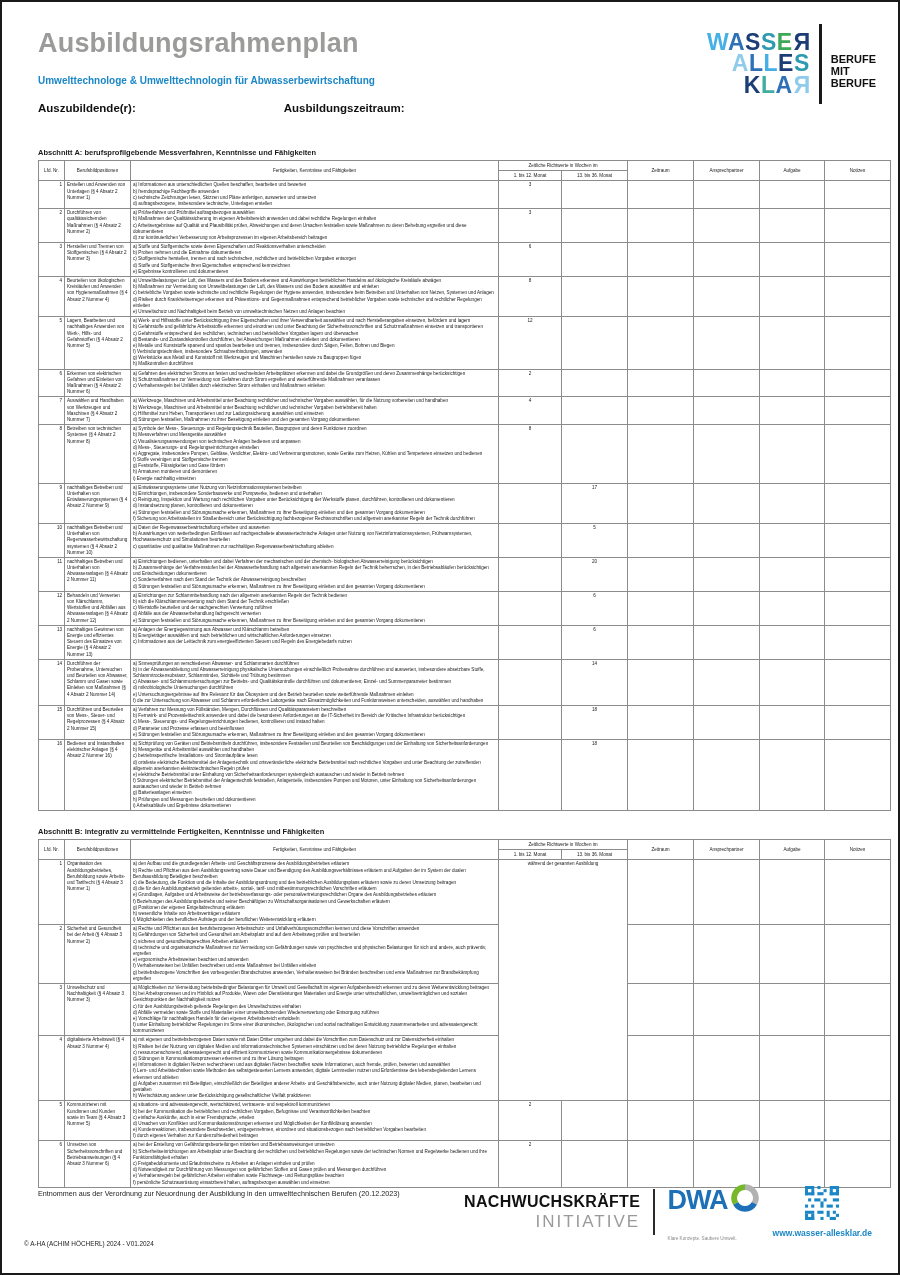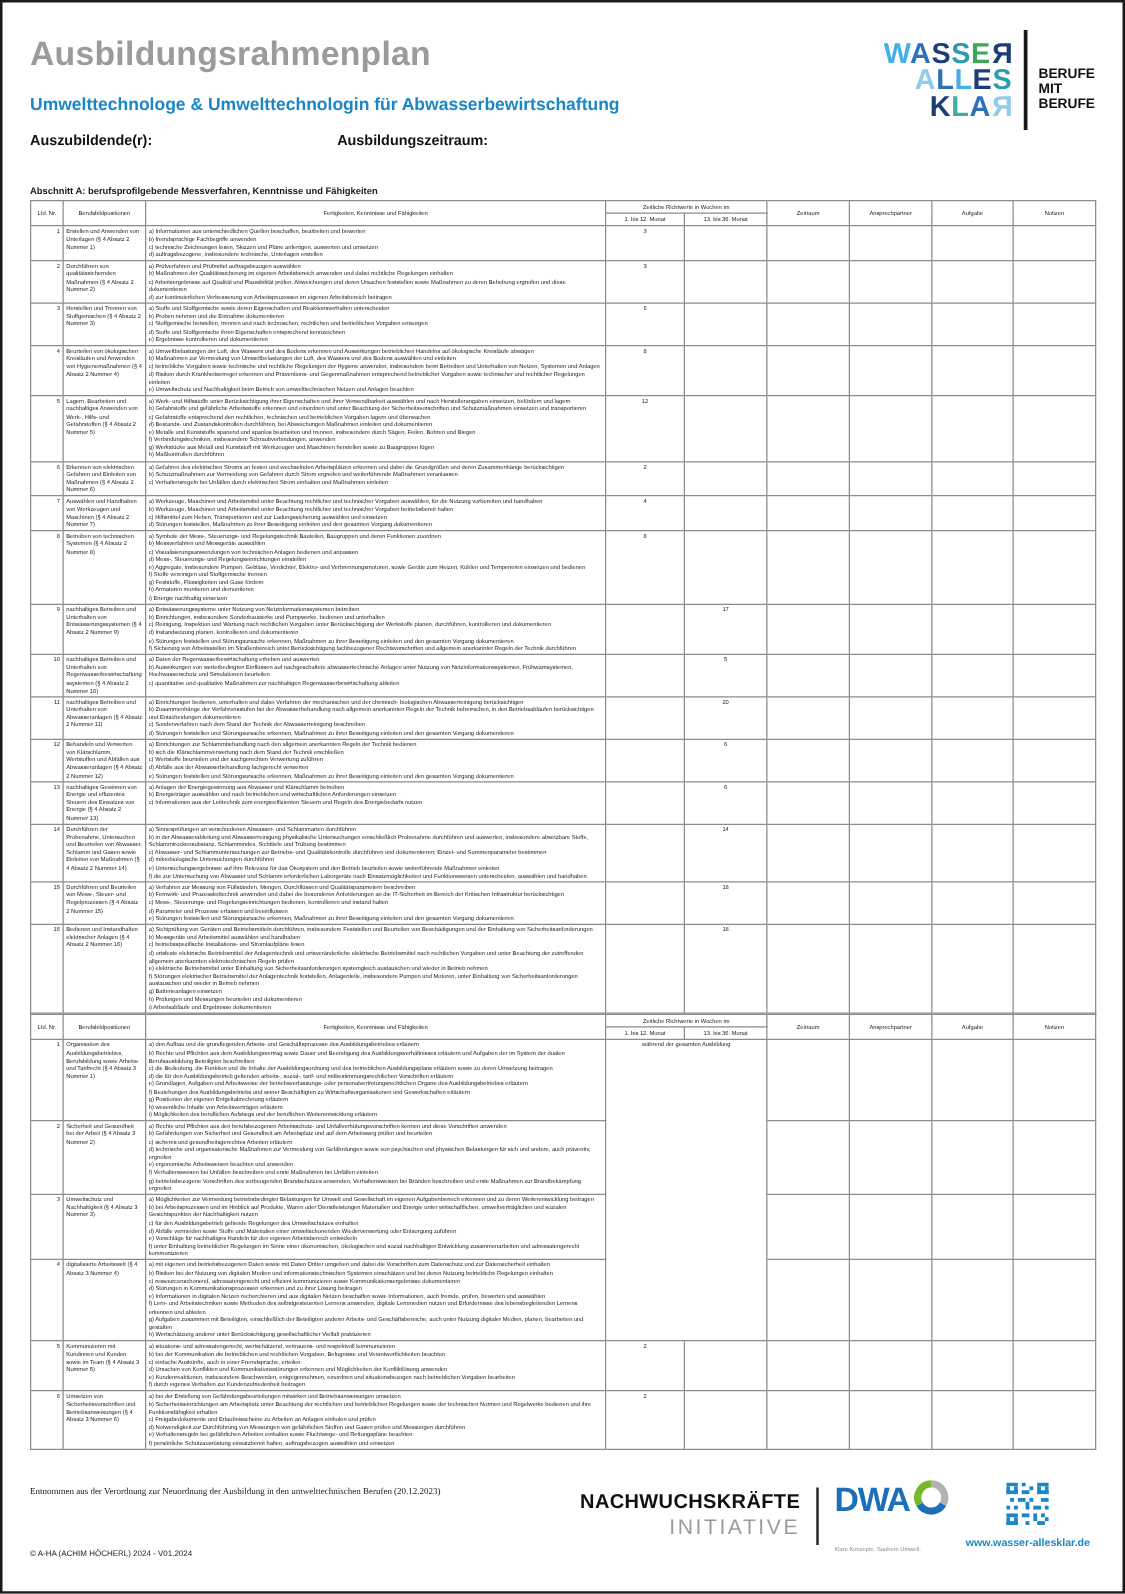--- a/index.html
+++ b/index.html
@@ -1,26 +1,26 @@
 <!DOCTYPE html>
 <html lang="de"><head>
 <meta charset="utf-8">
 <style>
   html,body{margin:0;padding:0;background:#e8e8e8;}
   .page{
     width:900px;height:1275px;box-sizing:border-box;margin:0 auto;
     background:#fff;border:2px solid #1a1a1a;position:relative;
-    padding:18px 22px 0 22px;overflow:hidden;
+    padding:18px 22px 0 36px;overflow:hidden;
     font-family:"Liberation Sans", sans-serif;color:#1a1a1a;
   }
   
   .hdr{display:flex;justify-content:space-between;align-items:flex-start;height:118px;}
   .hdr-left{padding-top:8px;}
   .doc-title{font-size:27px;font-weight:700;color:#9b9b9a;letter-spacing:.2px;}
-  .doc-subtitle{font-size:14px;font-weight:700;color:#1b87c6;margin-top:16px;}
+  .doc-subtitle{font-size:10px;font-weight:700;color:#1b87c6;margin-top:16px;}
   .fill-labels{display:flex;margin-top:16px;}
   .fill-label{font-size:11.5px;font-weight:700;color:#111;}
   .fill-label.second{margin-left:148px;}
   
   .brand{display:flex;align-items:center;gap:9px;padding-top:4px;}
   .logo-letters{text-align:right;}
   .logo-row{font-size:23px;font-weight:800;line-height:.93;letter-spacing:.5px;white-space:nowrap;}
   .logo-row .flip{display:inline-block;transform:scaleX(-1);}
   .logo-bar{width:3px;height:80px;background:#1a1a1a;}
   .logo-claim{font-size:11px;font-weight:800;line-height:1.12;color:#111;padding-top:14px;}
@@ -31,21 +31,21 @@
   table.plan th, table.plan td{border:1px solid #8c8c8c;padding:1px 2px;vertical-align:top;
     font-size:4.6px;line-height:1.35;word-wrap:break-word;}
   table.plan th{font-weight:400;text-align:center;vertical-align:middle;padding:1.5px 1px;}
   td.nr{text-align:right;padding-right:1px;}
   td.weeks{text-align:center;vertical-align:middle;font-size:5px;}
   td.span-note{text-align:center;vertical-align:middle;font-size:5.4px;}
   td.fill{background:#fff;}
   .skills div{margin:0;}
   
   .footer{position:absolute;left:22px;right:22px;bottom:0;height:92px;}
-  .src-note{position:absolute;left:0;top:8px;font-size:7.2px;color:#222;font-family:Liberation Serif, serif;}
+  .src-note{position:absolute;left:14px;top:8px;font-size:7.2px;color:#222;}
   .copyright{position:absolute;left:0;bottom:26px;font-size:6.4px;color:#222;}
   .footer-right{position:absolute;right:4px;top:2px;display:flex;align-items:center;gap:13px;}
   .nwk{text-align:right;}
   .nwk-1{font-size:16px;font-weight:800;color:#111;letter-spacing:.3px;}
   .nwk-2{font-size:17px;color:#9a9a9a;letter-spacing:2px;margin-top:1px;}
   .foot-div{width:1.5px;height:46px;background:#2a2a2a;}
   .dwa{display:flex;flex-direction:column;align-items:flex-start;gap:16px;}
   .dwa-top{display:flex;align-items:center;gap:2px;}
   .dwa-word{font-size:27px;font-weight:800;color:#1d70b7;letter-spacing:-1px;line-height:1;}
   .dwa-tag{font-size:4.6px;color:#8a8a8a;margin-top:3px;}
@@ -382,20 +382,21 @@
           <td class="weeks"></td>
           <td class="weeks">18</td>
           <td class="fill"></td>
           <td class="fill"></td>
           <td class="fill"></td>
           <td class="fill"></td>
         </tr>
       </tbody>
   </table>
 
+  <div class="section-label" style="margin-top:16px;">Abschnitt B: integrativ zu vermittelnde Fertigkeiten, Kenntnisse und Fähigkeiten</div>
   <table class="plan">
     <colgroup>
       <col style="width:26px">
         <col style="width:66px">
         <col style="width:368px">
       <col style="width:63px">
         <col style="width:66px">
         <col style="width:66px">
       <col style="width:66px">
         <col style="width:65px">

